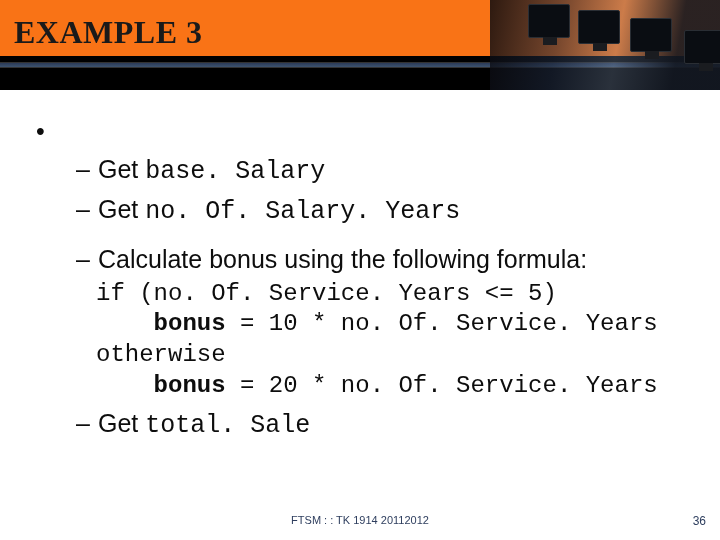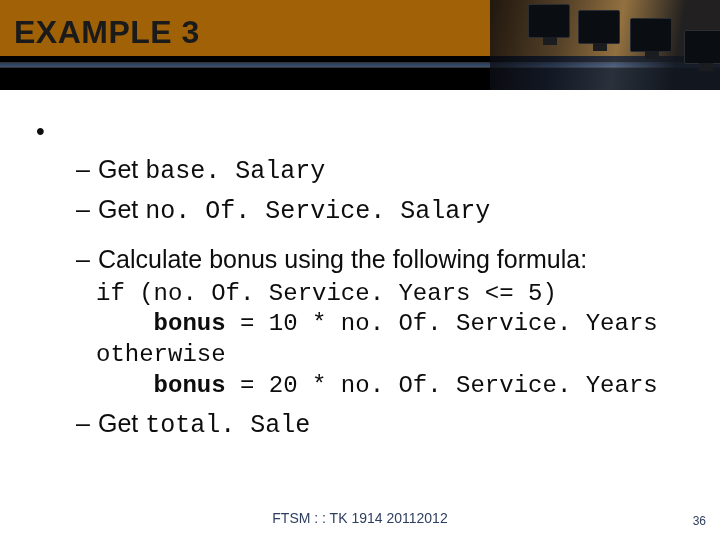--- a/index.html
+++ b/index.html
@@ -8,21 +8,22 @@
     height: 540px;
     background: #ffffff;
     font-family: Arial, Helvetica, sans-serif;
     position: relative;
     overflow: hidden;
   }
   .title-bar {
     position: relative;
     width: 100%;
     height: 76px;
-    background: #a16207;
+    background: #f97316;
+    font-family: Liberation Serif, serif;
   }
   .title-text {
     position: absolute;
     top: 14px;
     left: 14px;
     font-size: 32px;
     font-weight: 700;
     color: #1a1a1a;
     letter-spacing: 0.5px;
   }
@@ -109,21 +110,21 @@
     margin-top: 2px;
     white-space: pre;
   }
   .code-block .kw { font-weight: 700; }
   .footer-center {
     position: absolute;
     bottom: 14px;
     left: 50%;
     transform: translateX(-50%);
     white-space: nowrap;
-    font-size: 14px;
+    font-size: 11px;
     color: #2e3e5e;
   }
   .footer-right {
     position: absolute;
     bottom: 12px;
     right: 14px;
     font-size: 12px;
     color: #2e3e5e;
   }
 </style>
@@ -155,21 +156,21 @@
     <div class="b2 b2-row tight">
       <div class="b2-dash">–</div>
       <div>
         <span>Get </span><span class="mono">base. Salary</span>
       </div>
     </div>
 
     <div class="b2 b2-row">
       <div class="b2-dash">–</div>
       <div>
-        <span>Get </span><span class="mono">no. Of. Service. Salary</span>
+        <span>Get </span><span class="mono">no. Of. Salary. Years</span>
       </div>
     </div>
 
     <div class="b2 b2-row" style="margin-top:14px;">
       <div class="b2-dash">–</div>
       <div>Calculate bonus using the following formula:</div>
     </div>
 
     <div class="code-block"><span>if (no. Of. Service. Years &lt;= 5)</span>
     <span class="kw">bonus</span><span> = 10 * no. Of. Service. Years</span>

